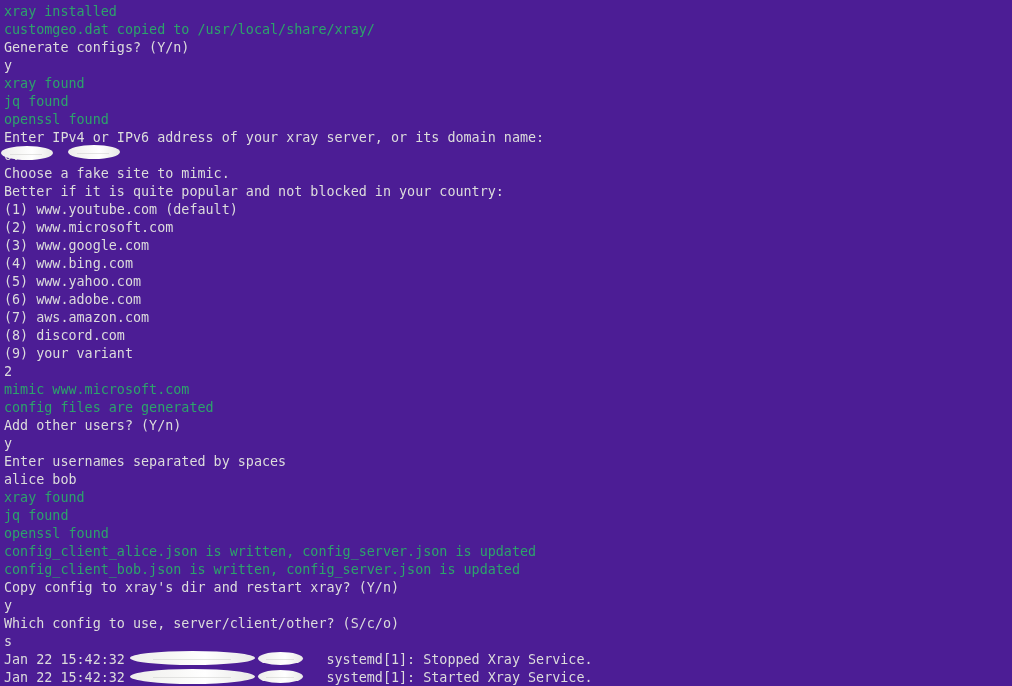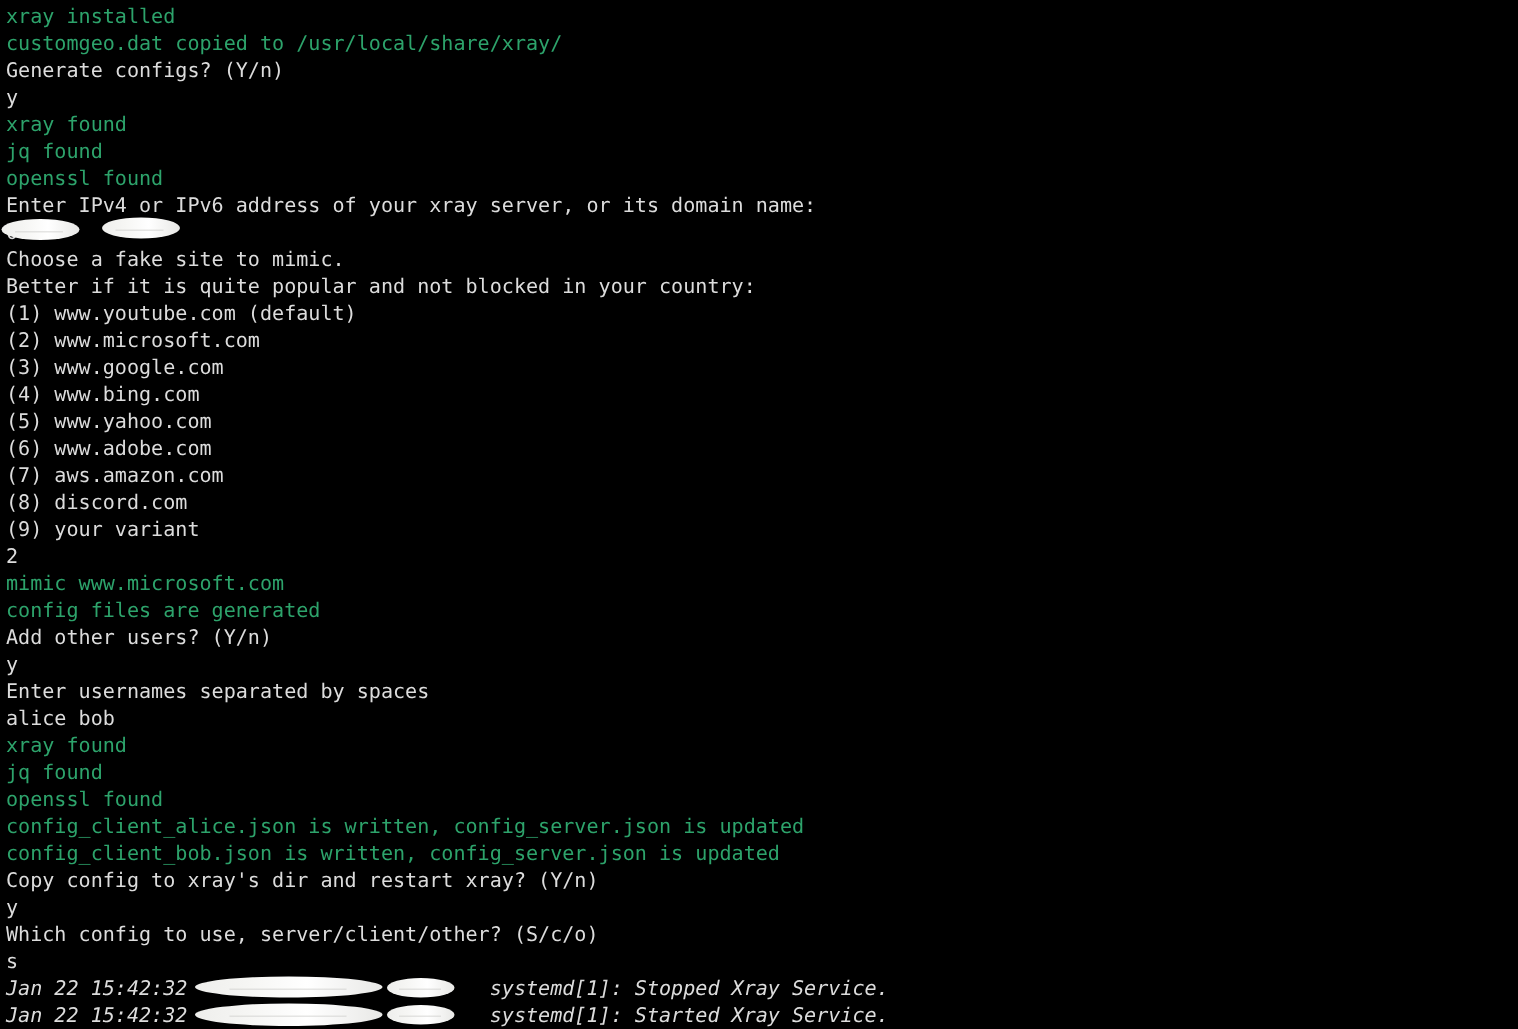--- a/index.html
+++ b/index.html
@@ -5,21 +5,21 @@
 <style>
   html, body {
     margin: 0;
     padding: 0;
     background: #1e1f1e;
   }
   #terminal {
     position: relative;
     width: 1012px;
     height: 686px;
-    background: #000000;
+    background: #4c1d95;
     overflow: hidden;
     font-family: "DejaVu Sans Mono", "Liberation Mono", monospace;
     font-size: 13.4px;
     line-height: 18px;
     padding: 0;
     box-sizing: border-box;
   }
   #lines {
     position: absolute;
     left: 4px;
@@ -28,21 +28,21 @@
   }
   .line {
     height: 18px;
     line-height: 18px;
     white-space: pre;
     letter-spacing: 0px;
   }
   .c-out   { color: #2da36b; }
   .c-text  { color: #dcdcdc; }
   .c-input { color: #dcdcdc; }
-  .c-log   { color: #dcdcdc; font-style: italic; }
+  .c-log   { color: #dcdcdc; }
 
   
   .redact {
     position: absolute;
     background: #f2f2f0;
     pointer-events: none;
   }
   .r-soft {
     border-radius: 50% / 50%;
   }

